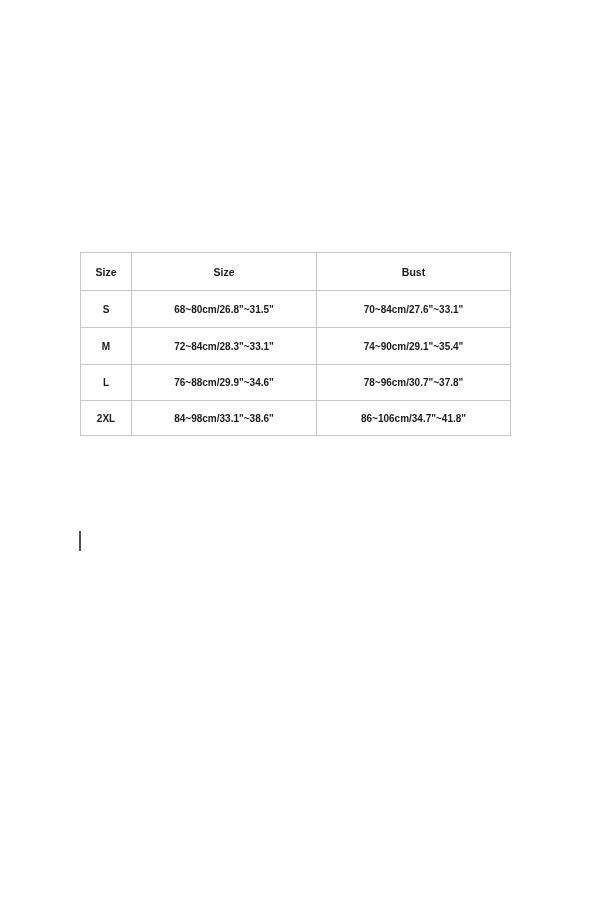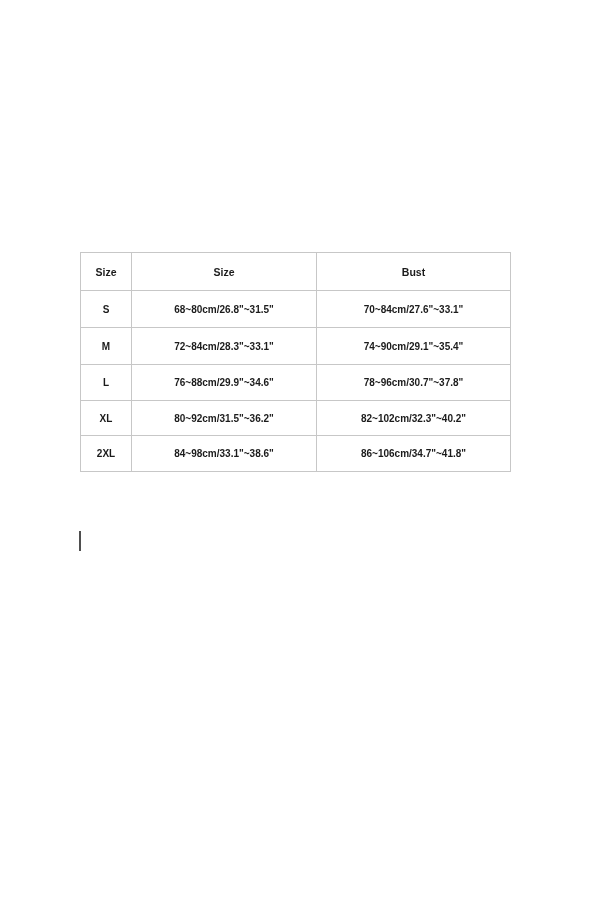--- a/index.html
+++ b/index.html
@@ -83,25 +83,20 @@
       <td>M</td>
       <td>72~84cm/28.3"~33.1"</td>
       <td>74~90cm/29.1"~35.4"</td>
     </tr>
     <tr>
       <td>L</td>
       <td>76~88cm/29.9"~34.6"</td>
       <td>78~96cm/30.7"~37.8"</td>
     </tr>
     <tr>
-      <td>XL</td>
-      <td>80~92cm/31.5"~36.2"</td>
-      <td>82~102cm/32.3"~40.2"</td>
-    </tr>
-    <tr>
       <td>2XL</td>
       <td>84~98cm/33.1"~38.6"</td>
       <td>86~106cm/34.7"~41.8"</td>
     </tr>
   </tbody>
 </table>
 
 <div class="text-cursor"></div>
 
 </body></html>

